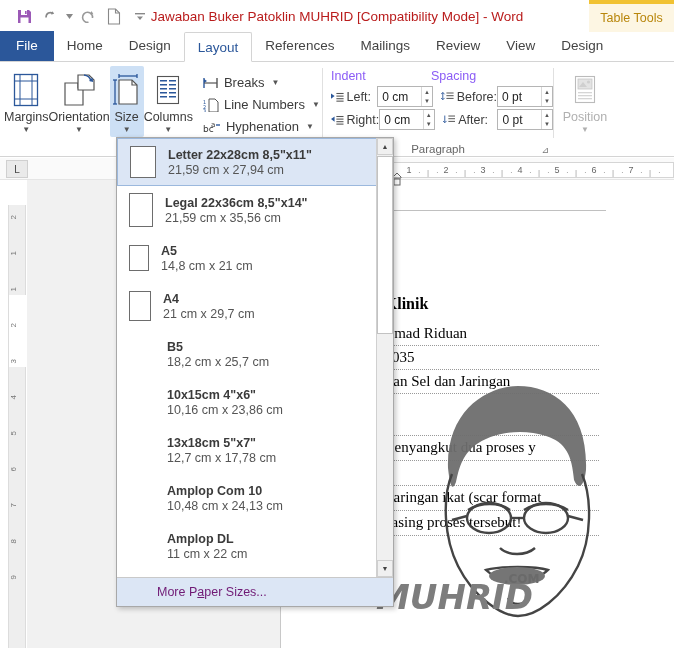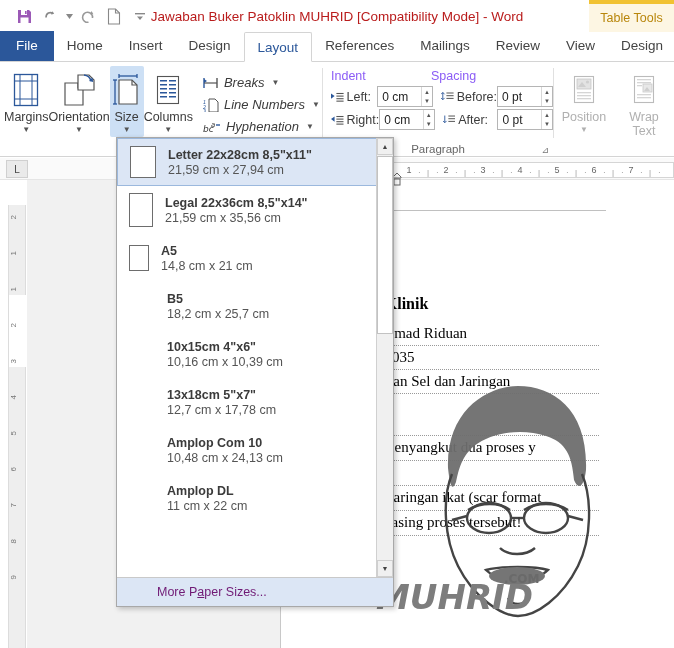--- a/index.html
+++ b/index.html
@@ -85,21 +85,21 @@
   .bigbtn.disabled .lbl { color: #b0b0b0; }
   .bigbtn.disabled .caret { color: #b0b0b0; }
 
   .smallbtn {
     display: flex; align-items: center; gap: 5px; font-size: 13px;
     color: #3b3b3b; padding: 3px 4px; cursor: pointer; white-space: nowrap;
   }
   .smallbtn .caret { font-size: 8px; color: #555; margin-left: 2px; }
 
   .pgsetup-inner { display: flex; padding-left: 4px; }
-  .stack { display: flex; flex-direction: column; gap: 1px; padding-top: 6px; padding-left: 6px; font-style: italic; }
+  .stack { display: flex; flex-direction: column; gap: 1px; padding-top: 6px; padding-left: 6px; }
 
   
   .para-group { width: 230px; position: relative; }
   .para-heads { display: flex; font-size: 12.5px; color: #8b5cf6; padding: 3px 0 2px 8px; }
   .para-row { display: flex; align-items: center; padding: 1px 0 1px 8px; }
   .para-lbl { font-size: 12.5px; color: #3b3b3b; width: 46px; }
   .spin {
     display: flex; align-items: stretch; border: 1px solid #b5b5b5;
     height: 21px; width: 62px; background: #fff;
   }
@@ -296,21 +296,20 @@
   <div class="title-text">Jawaban Buker Patoklin MUHRID [Compatibility Mode] - Word</div>
 </div>
 
 <div class="ctx-tabwrap">
   <div class="ctx-title">Table Tools</div>
 </div>
 
 <div class="tabbar">
   <div class="tab-file">File</div>
   <div class="tab">Home</div>
-  <div class="tab">Insert</div>
   <div class="tab">Design</div>
   <div class="tab active">Layout</div>
   <div class="tab">References</div>
   <div class="tab">Mailings</div>
   <div class="tab">Review</div>
   <div class="tab">View</div>
   <div class="tab ctx">Design</div>
 
 </div>
 
@@ -515,38 +514,20 @@
           <circle cx="18.5" cy="8" r="1.6" fill="#cfcfcf"></circle>
           <g fill="#d5d5d5">
               <rect x="8" y="18" width="14" height="1.3"></rect>
               <rect x="8" y="21" width="14" height="1.3"></rect>
               <rect x="8" y="24" width="14" height="1.3"></rect>
             </g>
         </svg>
       </div>
       <div class="lbl">Position</div>
       <div class="caret">▼</div>
-    </div>
-    <div class="bigbtn disabled">
-      <div class="ico">
-        <svg width="30" height="32" viewBox="0 0 30 32">
-          <rect x="5.5" y="2.5" width="19" height="26" fill="#fff" stroke="#bbb" stroke-width="1.1"></rect>
-          <g fill="#d5d5d5">
-              <rect x="8" y="5" width="14" height="1.3"></rect>
-              <rect x="8" y="8" width="14" height="1.3"></rect>
-              <rect x="8" y="11" width="5" height="1.3"></rect>
-              <rect x="8" y="20" width="14" height="1.3"></rect>
-              <rect x="8" y="23" width="14" height="1.3"></rect>
-            </g>
-          <rect x="14" y="10" width="9" height="8" fill="#e8e8e8" stroke="#c8c8c8" stroke-width="0.8"></rect>
-          <path d="M15 17 L18 13 L21 17 Z" fill="#cfcfcf"></path>
-        </svg>
-      </div>
-      <div class="lbl">Wrap</div>
-      <div class="lbl">Text</div>
     </div>
   </div>
 </div>
 
 <div class="hruler-area"></div>
 <div class="corner-btn">L</div>
 
 <div class="hruler" id="hruler">
     <span class="tick" style="left: 18px;">1</span>
     <span class="dot" style="left: 27px;">·</span>
@@ -685,31 +666,38 @@
         </div>
       </div>
       <div class="menu-item">
         <div class="menu-thumb" style="width: 20px; height: 26px;"></div>
         <div class="menu-txt">
           <div class="menu-name">A5</div>
           <div class="menu-dim">14,8 cm x 21 cm</div>
         </div>
       </div>
       <div class="menu-item">
+        <div class="menu-thumb" style="width: 22px; height: 30px;"></div>
+        <div class="menu-txt">
+          <div class="menu-name">A4</div>
+          <div class="menu-dim">21 cm x 29,7 cm</div>
+        </div>
+      </div>
+      <div class="menu-item">
         <div class="menu-thumb" style="width: 26px; height: 32px; border: none; background: transparent;"></div>
         <div class="menu-txt">
           <div class="menu-name">B5</div>
           <div class="menu-dim">18,2 cm x 25,7 cm</div>
         </div>
       </div>
       <div class="menu-item">
         <div class="menu-thumb" style="width: 26px; height: 32px; border: none; background: transparent;"></div>
         <div class="menu-txt">
           <div class="menu-name">10x15cm 4"x6"</div>
-          <div class="menu-dim">10,16 cm x 10,39 cm</div>
+          <div class="menu-dim">10,16 cm x 23,86 cm</div>
         </div>
       </div>
       <div class="menu-item">
         <div class="menu-thumb" style="width: 26px; height: 32px; border: none; background: transparent;"></div>
         <div class="menu-txt">
           <div class="menu-name">13x18cm 5"x7"</div>
           <div class="menu-dim">12,7 cm x 17,78 cm</div>
         </div>
       </div>
       <div class="menu-item">

